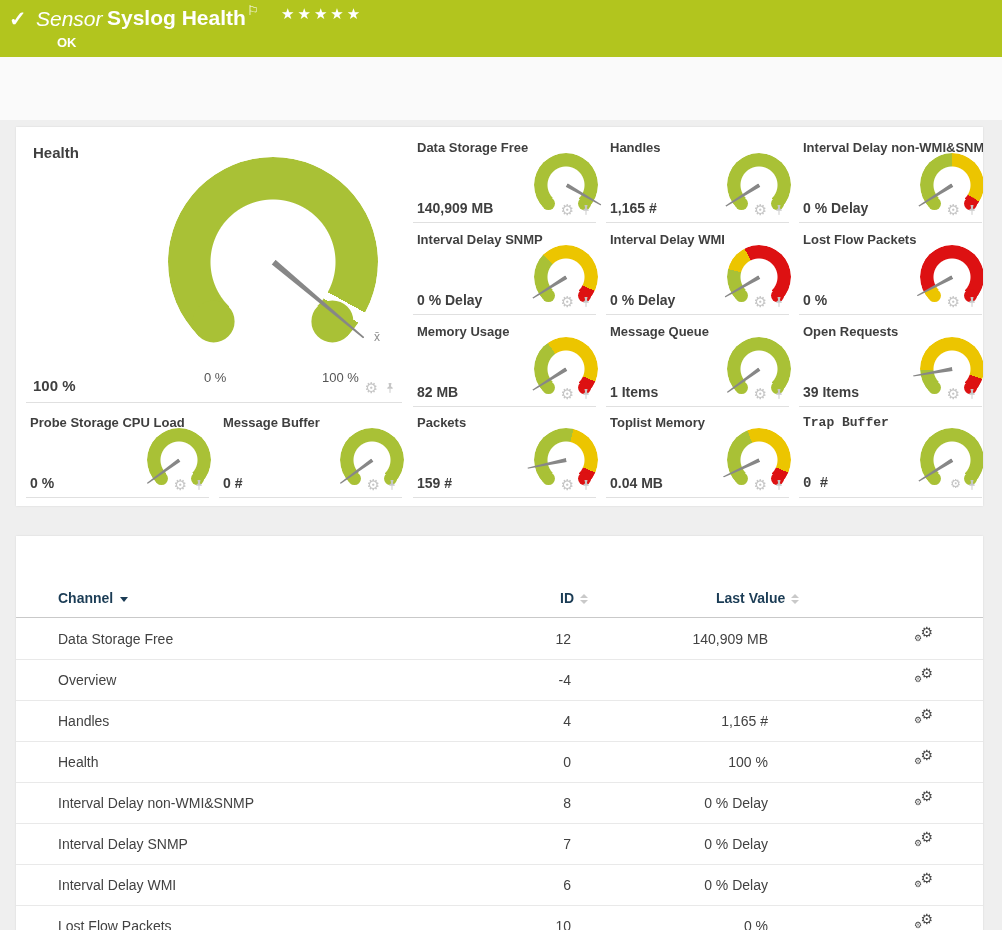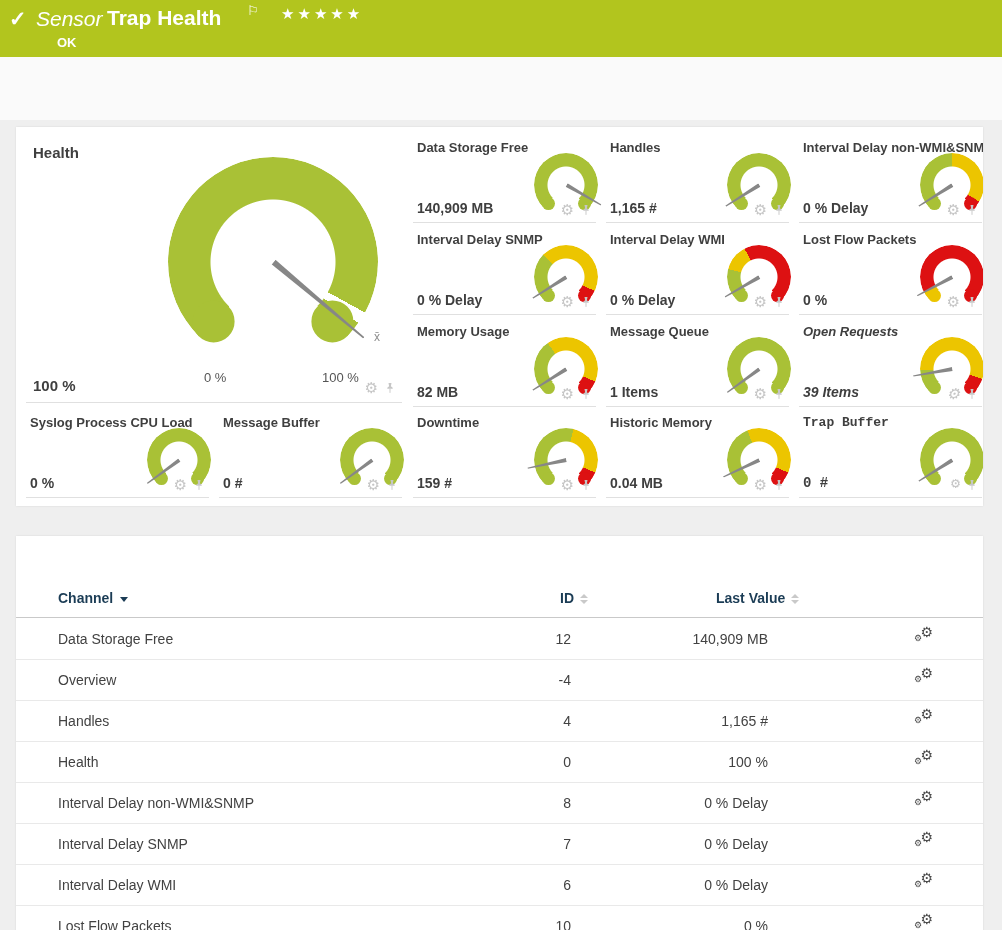--- a/index.html
+++ b/index.html
@@ -78,21 +78,21 @@
   .gear-duo { position:absolute; right:50px; top:0; width:20px; height:41px; cursor:pointer; }
   .gear-duo .g1 { position:absolute; right:0; top:6px; font-size:14px; color:#4a4a4a; line-height:1; }
   .gear-duo .g2 { position:absolute; right:11px; top:15px; font-size:9px; color:#4a4a4a; line-height:1; }
 </style>
 </head>
 <body>
 
 <div class="topbar">
   <span class="check">✓</span>
   <span class="stype">Sensor</span>
-  <span class="stitle">Trap Health</span>
+  <span class="stitle">Syslog Health</span>
   <span class="flag">⚐</span>
   <span class="stars">★★★★★</span>
   <span class="status">OK</span>
 </div>
 
 <div class="tabbar" id="tabbar">
     <div class="tab active" style="left: 30px; width: 152px; justify-content: center;">
       <span style="display: flex;">
         <svg width="17" height="16" viewBox="0 0 16 16">
           <path d="M3.2 13 A 6.6 6.6 0 1 1 12.8 13" fill="none" stroke="#44718a" stroke-width="2.6" stroke-linecap="round"></path>
@@ -310,41 +310,41 @@
         <span class="ticons">
           <span class="gear-glyph">⚙</span>
           <span style="display: flex;">
             <svg class="pin-svg" width="12" height="14" viewBox="0 0 16 16">
               <path d="M6 1.2h4l-.8 4.4 2.4 2.2v1.1H4.4V7.8l2.4-2.2z" fill="#c6c6c6"></path>
               <rect x="7.4" y="8.9" width="1.2" height="5.6" fill="#c6c6c6"></rect>
             </svg>
           </span>
         </span>
       </div>
-      <div class="tile small" style="left: 783px; top: 197px; font-style: italic;">
+      <div class="tile small" style="left: 783px; top: 197px;">
         <span class="tlabel">Open Requests</span>
         <div class="gauge">
           <div class="arc" style="background: conic-gradient(from 225deg, rgb(169, 193, 54) 0deg, rgb(169, 193, 54) 43.2deg, rgb(236, 197, 0) 43.2deg, rgb(236, 197, 0) 243deg, rgb(221, 17, 18) 243deg, rgb(221, 17, 18) 270deg, transparent 270deg, transparent 360deg); mask: radial-gradient(circle, transparent 18px, rgb(0, 0, 0) 19px);"></div>
           <div class="cap" style="height: 13px; width: 13px; margin: -6.5px; background: rgb(169, 193, 54); transform: rotate(-135deg) translateY(-25.5px);"></div>
           <div class="cap" style="height: 13px; width: 13px; margin: -6.5px; background: rgb(221, 17, 18); transform: rotate(135deg) translateY(-25.5px);"></div>
           <div class="needle" style="width: 7px; height: 40px; margin-left: -3.5px; margin-top: -40px; background: rgb(135, 135, 135); clip-path: polygon(42% 0px, 58% 0px, 78% 100%, 22% 100%); transform: rotate(-100deg);"></div>
         </div>
         <span class="tvalue">39 Items</span>
         <span class="ticons">
           <span class="gear-glyph">⚙</span>
           <span style="display: flex;">
             <svg class="pin-svg" width="12" height="14" viewBox="0 0 16 16">
               <path d="M6 1.2h4l-.8 4.4 2.4 2.2v1.1H4.4V7.8l2.4-2.2z" fill="#c6c6c6"></path>
               <rect x="7.4" y="8.9" width="1.2" height="5.6" fill="#c6c6c6"></rect>
             </svg>
           </span>
         </span>
       </div>
       <div class="tile small" style="left: 10px; top: 288px;">
-        <span class="tlabel">Syslog Process CPU Load</span>
+        <span class="tlabel">Probe Storage CPU Load</span>
         <div class="gauge">
           <div class="arc" style="background: conic-gradient(from 225deg, rgb(169, 193, 54) 0deg, rgb(169, 193, 54) 270deg, transparent 270deg, transparent 360deg); mask: radial-gradient(circle, transparent 18px, rgb(0, 0, 0) 19px);"></div>
           <div class="cap" style="height: 13px; width: 13px; margin: -6.5px; background: rgb(169, 193, 54); transform: rotate(-135deg) translateY(-25.5px);"></div>
           <div class="cap" style="height: 13px; width: 13px; margin: -6.5px; background: rgb(169, 193, 54); transform: rotate(135deg) translateY(-25.5px);"></div>
           <div class="needle" style="width: 7px; height: 40px; margin-left: -3.5px; margin-top: -40px; background: rgb(135, 135, 135); clip-path: polygon(42% 0px, 58% 0px, 78% 100%, 22% 100%); transform: rotate(-126deg);"></div>
         </div>
         <span class="tvalue">0 %</span>
         <span class="ticons">
           <span class="gear-glyph">⚙</span>
           <span style="display: flex;">
@@ -368,40 +368,40 @@
           <span class="gear-glyph">⚙</span>
           <span style="display: flex;">
             <svg class="pin-svg" width="12" height="14" viewBox="0 0 16 16">
               <path d="M6 1.2h4l-.8 4.4 2.4 2.2v1.1H4.4V7.8l2.4-2.2z" fill="#c6c6c6"></path>
               <rect x="7.4" y="8.9" width="1.2" height="5.6" fill="#c6c6c6"></rect>
             </svg>
           </span>
         </span>
       </div>
       <div class="tile small" style="left: 397px; top: 288px;">
-        <span class="tlabel">Downtime</span>
+        <span class="tlabel">Packets</span>
         <div class="gauge">
           <div class="arc" style="background: conic-gradient(from 225deg, rgb(169, 193, 54) 0deg, rgb(169, 193, 54) 148.5deg, rgb(236, 197, 0) 148.5deg, rgb(236, 197, 0) 248.4deg, rgb(221, 17, 18) 248.4deg, rgb(221, 17, 18) 270deg, transparent 270deg, transparent 360deg); mask: radial-gradient(circle, transparent 18px, rgb(0, 0, 0) 19px);"></div>
           <div class="cap" style="height: 13px; width: 13px; margin: -6.5px; background: rgb(169, 193, 54); transform: rotate(-135deg) translateY(-25.5px);"></div>
           <div class="cap" style="height: 13px; width: 13px; margin: -6.5px; background: rgb(221, 17, 18); transform: rotate(135deg) translateY(-25.5px);"></div>
           <div class="needle" style="width: 7px; height: 40px; margin-left: -3.5px; margin-top: -40px; background: rgb(135, 135, 135); clip-path: polygon(42% 0px, 58% 0px, 78% 100%, 22% 100%); transform: rotate(-102deg);"></div>
         </div>
         <span class="tvalue">159 #</span>
         <span class="ticons">
           <span class="gear-glyph">⚙</span>
           <span style="display: flex;">
             <svg class="pin-svg" width="12" height="14" viewBox="0 0 16 16">
               <path d="M6 1.2h4l-.8 4.4 2.4 2.2v1.1H4.4V7.8l2.4-2.2z" fill="#c6c6c6"></path>
               <rect x="7.4" y="8.9" width="1.2" height="5.6" fill="#c6c6c6"></rect>
             </svg>
           </span>
         </span>
       </div>
       <div class="tile small" style="left: 590px; top: 288px;">
-        <span class="tlabel">Historic Memory</span>
+        <span class="tlabel">Toplist Memory</span>
         <div class="gauge">
           <div class="arc" style="background: conic-gradient(from 225deg, rgb(169, 193, 54) 0deg, rgb(169, 193, 54) 113.4deg, rgb(236, 197, 0) 113.4deg, rgb(236, 197, 0) 248.4deg, rgb(221, 17, 18) 248.4deg, rgb(221, 17, 18) 270deg, transparent 270deg, transparent 360deg); mask: radial-gradient(circle, transparent 18px, rgb(0, 0, 0) 19px);"></div>
           <div class="cap" style="height: 13px; width: 13px; margin: -6.5px; background: rgb(169, 193, 54); transform: rotate(-135deg) translateY(-25.5px);"></div>
           <div class="cap" style="height: 13px; width: 13px; margin: -6.5px; background: rgb(221, 17, 18); transform: rotate(135deg) translateY(-25.5px);"></div>
           <div class="needle" style="width: 7px; height: 40px; margin-left: -3.5px; margin-top: -40px; background: rgb(135, 135, 135); clip-path: polygon(42% 0px, 58% 0px, 78% 100%, 22% 100%); transform: rotate(-115deg);"></div>
         </div>
         <span class="tvalue">0.04 MB</span>
         <span class="ticons">
           <span class="gear-glyph">⚙</span>
           <span style="display: flex;">

